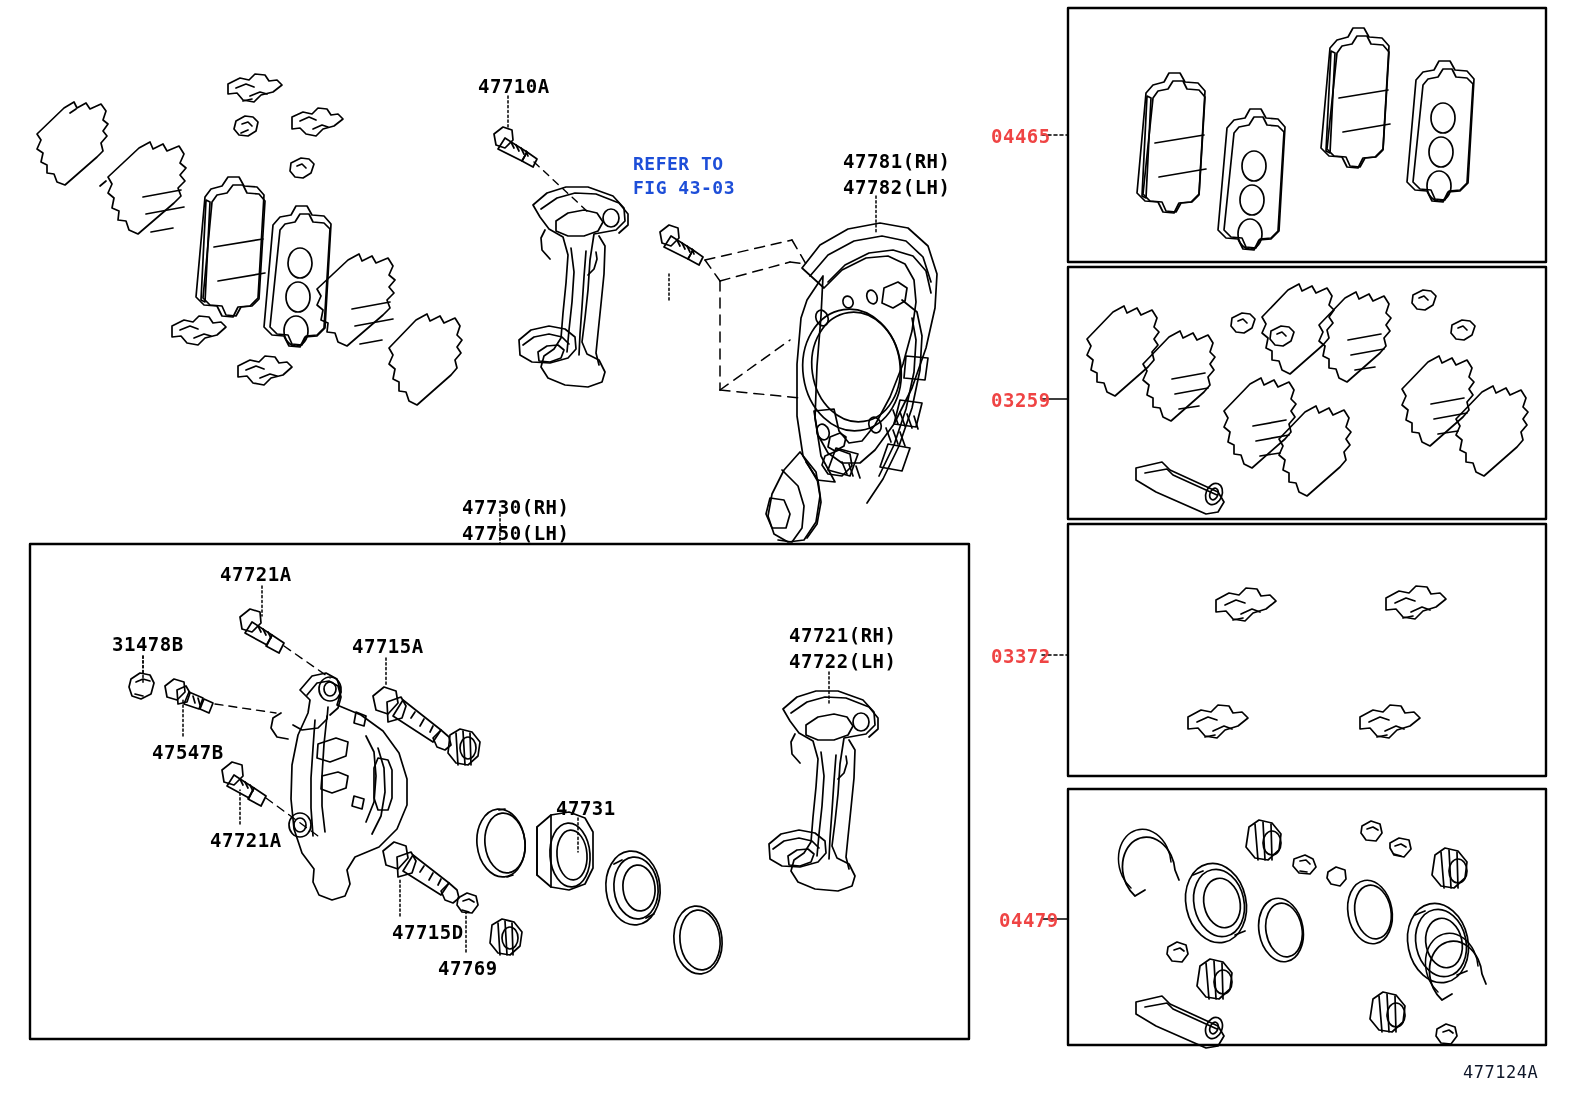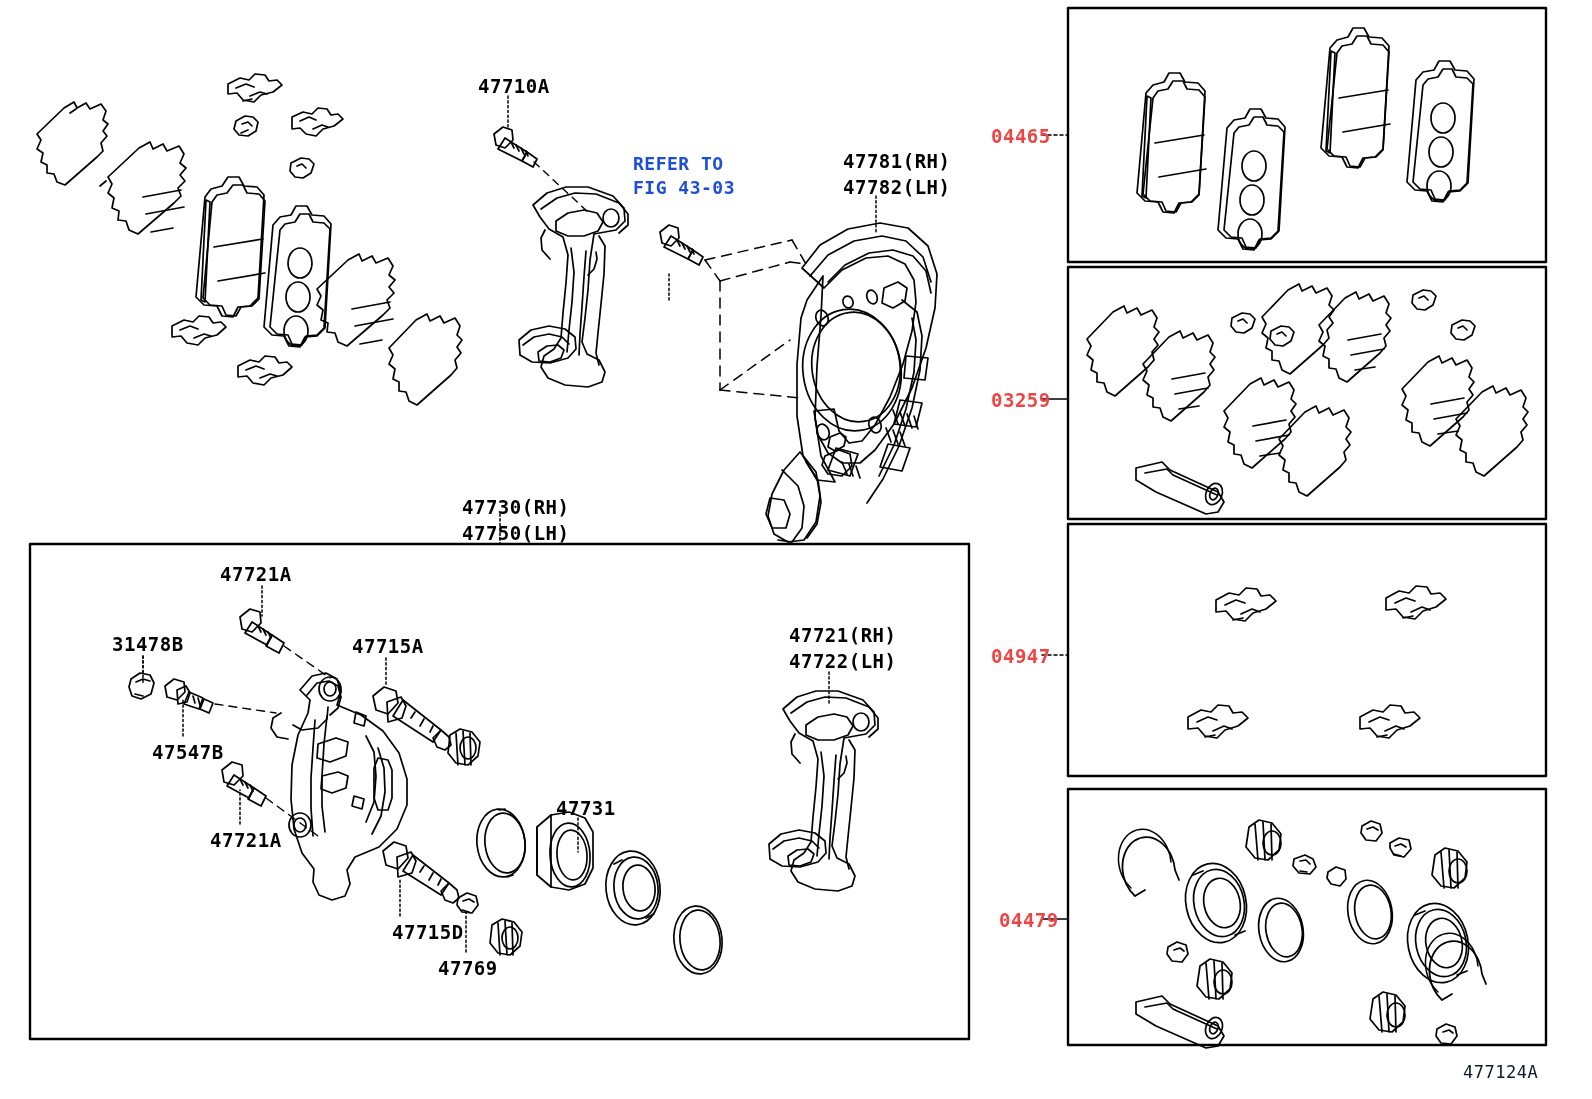--- a/index.html
+++ b/index.html
@@ -574,18 +574,18 @@
   <div class="lbl" style="left:152px;top:740px;">47547B</div>
   <div class="lbl" style="left:210px;top:828px;">47721A</div>
   <div class="lbl" style="left:368px;top:920px;margin-left:24px;">47715D</div>
   <div class="lbl" style="left:438px;top:956px;">47769</div>
   <div class="lbl" style="left:556px;top:796px;">47731</div>
   <div class="lbl two" style="left:789px;top:622px;">47721(RH)
 47722(LH)</div>
 
   <div class="lbl-right" style="left:991px;top:125px;">04465</div>
   <div class="lbl-right" style="left:991px;top:389px;">03259</div>
-  <div class="lbl-right" style="left:991px;top:645px;">04947</div>
+  <div class="lbl-right" style="left:991px;top:645px;">03372</div>
   <div class="lbl-right" style="left:991px;top:909px;margin-left:8px;">04479</div>
 
   <div class="figcode" style="left:1463px;top:1062px;">477124A</div>
 
 </div>
 
 </body></html>

